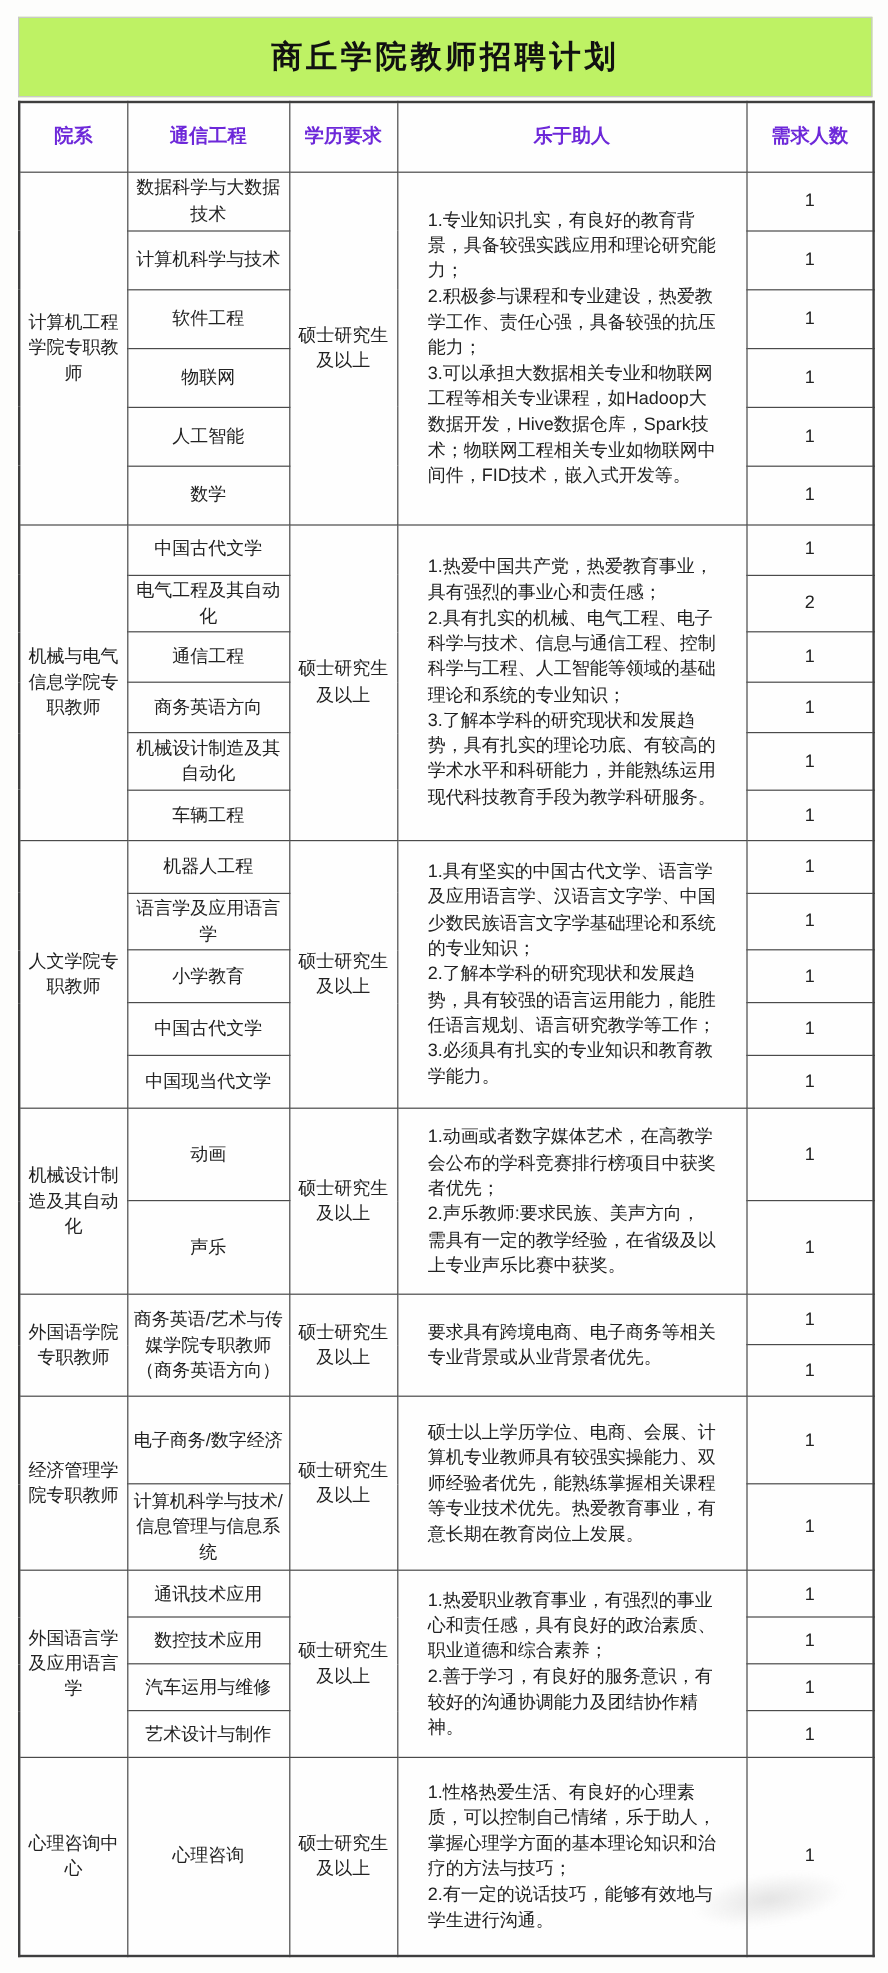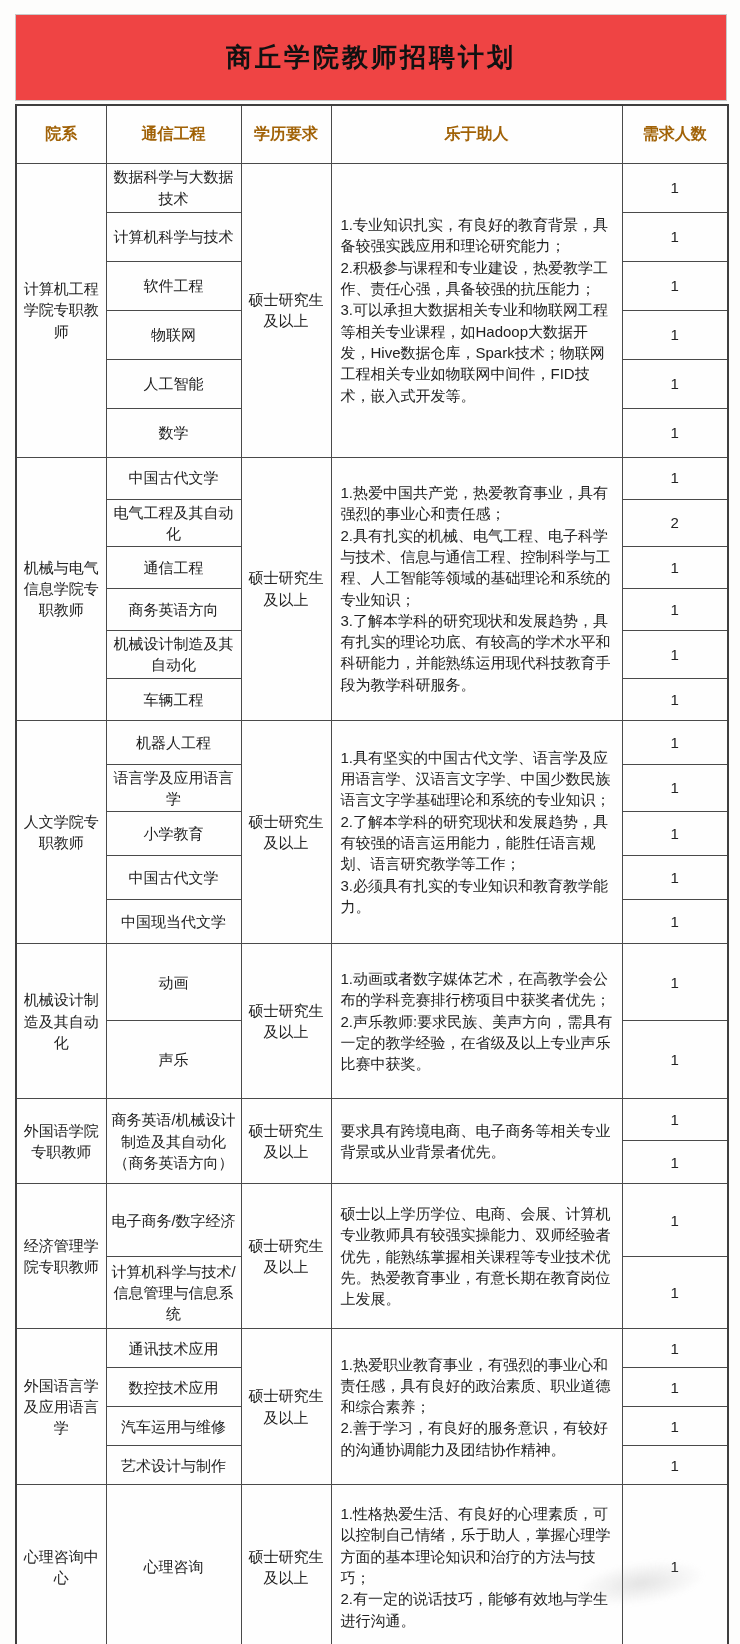--- a/index.html
+++ b/index.html
@@ -2,43 +2,43 @@
 <html><head>
 <meta charset="utf-8">
 <style>
   html,body{margin:0;padding:0;background:#ffffff;}
   .page{
     width:740px;height:1644px;box-sizing:border-box;
     padding:14px 13px 10px 15px;background:#fdfdfc;position:relative;
     font-family:"Liberation Sans","DejaVu Sans",sans-serif;color:#1e1e1e;
   }
   .title-box{
-    box-sizing:border-box;border:1px solid #c9c9c9;height:87px;
+    box-sizing:border-box;border:1px solid #c9c9c9;height:67px;
     display:flex;align-items:center;justify-content:center;margin-bottom:3px;
-    background:#ef4444;
+    background:#bef264;
   }
   .title-box h1{
     margin:0;font-size:26px;font-weight:bold;letter-spacing:3px;color:#111;
   }
   table.recruit{
     width:712px;border-collapse:collapse;table-layout:fixed;
     border:2px solid #3f3f3f;background:#fefefe;
   }
   col.c-dept{width:90px;}
   col.c-major{width:135px;}
   col.c-degree{width:90px;}
   col.c-req{width:291px;}
   col.c-count{width:106px;}
   .recruit th,.recruit td{
     border:1.6px solid #4a4a4a;vertical-align:middle;text-align:center;
     font-size:15px;line-height:1.42;padding:2px 4px;box-sizing:border-box;
     color:#222;word-break:break-all;
   }
-  .recruit th{font-weight:bold;font-size:16px;color:#a16207;}
-  td.req{text-align:left;white-space:pre-line;padding:6px 9px;font-size:15px;}
+  .recruit th{font-weight:bold;font-size:16px;color:#6d28d9;}
+  td.req{text-align:left;white-space:pre-line;padding:6px 25px;font-size:15px;}
   .watermark-smudge{
     position:absolute;right:34px;bottom:40px;width:130px;height:42px;
     background:radial-gradient(ellipse at center,rgba(160,160,160,.28),rgba(200,200,200,0) 70%);
     filter:blur(2px);transform:rotate(-8deg);pointer-events:none;
   }
 </style>
 </head>
 <body>
 
 <div class="page">
@@ -159,21 +159,21 @@
 2.声乐教师:要求民族、美声方向，需具有一定的教学经验，在省级及以上专业声乐比赛中获奖。</td>
       <td>1</td>
     </tr>
     <tr style="height:78px">
       <td>声乐</td>
       <td>1</td>
     </tr>
 
     <tr style="height:42px">
       <td rowspan="2">外国语学院专职教师</td>
-      <td rowspan="2">商务英语/机械设计制造及其自动化（商务英语方向）</td>
+      <td rowspan="2">商务英语/艺术与传媒学院专职教师（商务英语方向）</td>
       <td rowspan="2">硕士研究生及以上</td>
       <td rowspan="2" class="req">要求具有跨境电商、电子商务等相关专业背景或从业背景者优先。</td>
       <td>1</td>
     </tr>
     <tr style="height:43px">
       <td>1</td>
     </tr>
 
     <tr style="height:73px">
       <td rowspan="2">经济管理学院专职教师</td>

